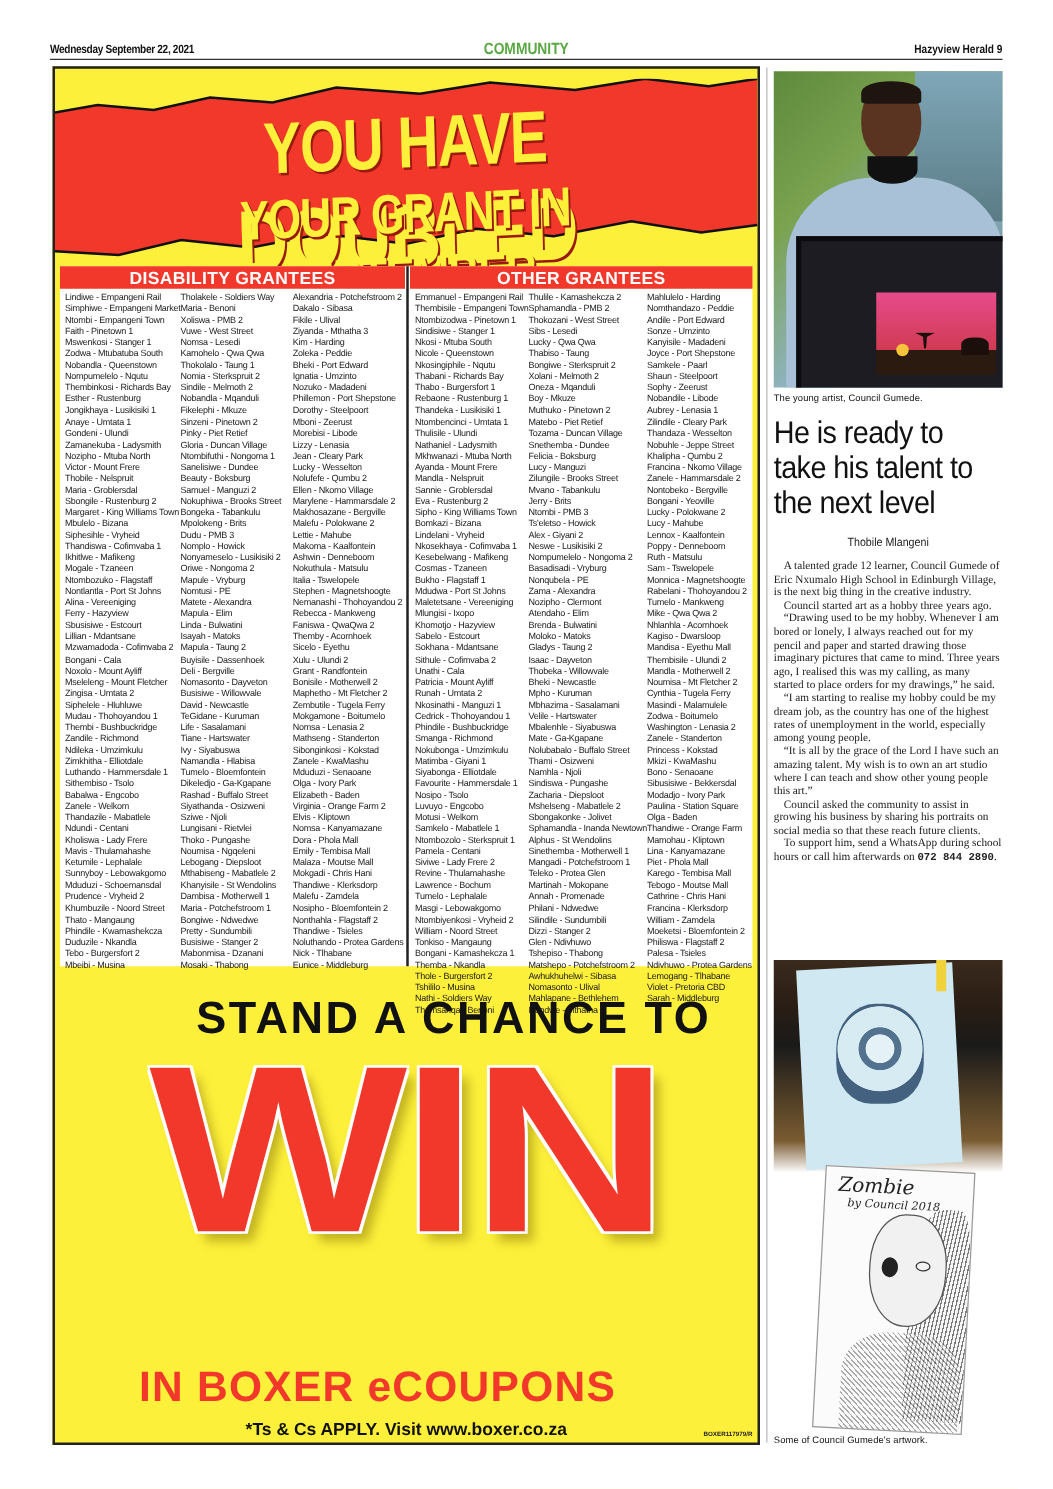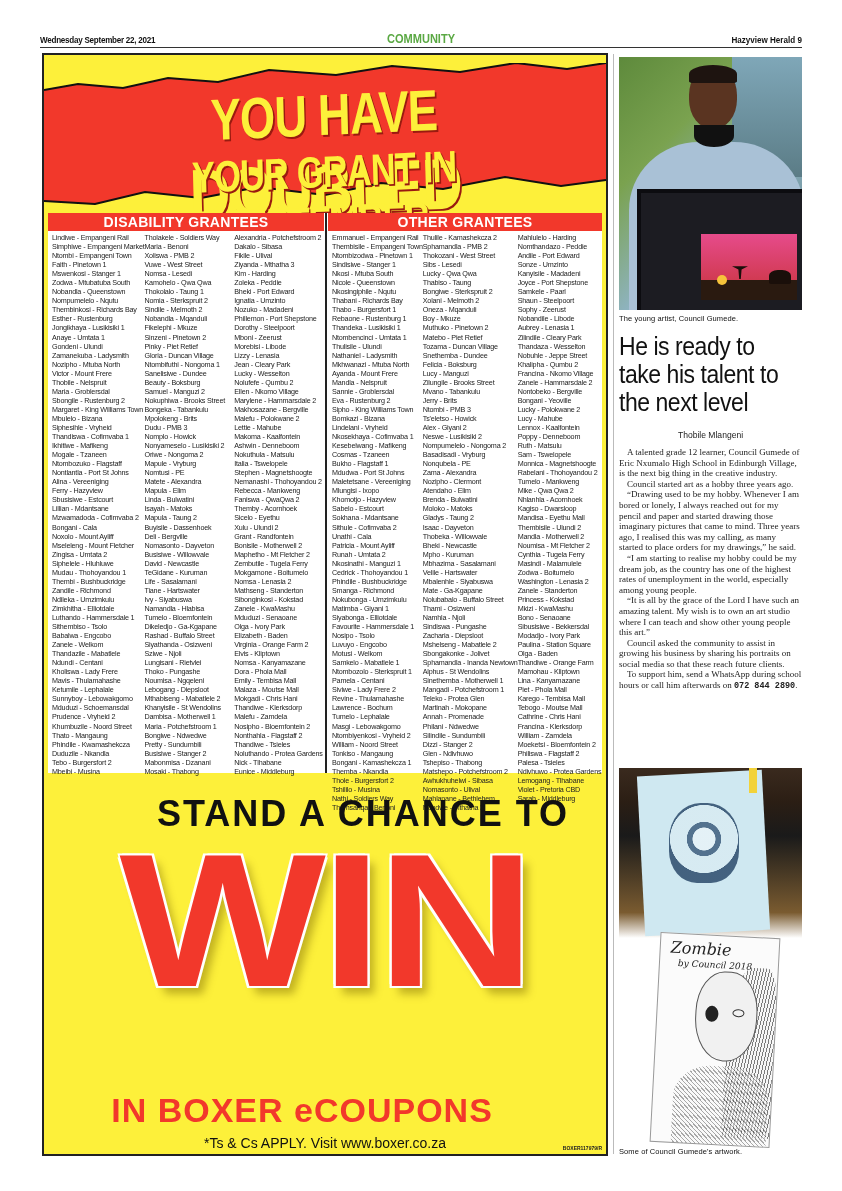--- a/index.html
+++ b/index.html
@@ -30,21 +30,21 @@
   .list-title { height: 18px; background: #f2382b; color: #fff; text-align: center; font-weight: bold; font-size: 14px; line-height: 18px; letter-spacing: 0.3px; }
   .list-cols { display: flex; padding: 2px 0 0 4px; }
   .list-col { flex: 1; }
   .list-col div { font-size: 7.2px; line-height: 9.05px; white-space: nowrap; color: #222; letter-spacing: -0.2px; }
 
   .stand { position: absolute; left: 0; width: 638px; top: 738px; text-align: center; font-size: 36px; font-weight: bold; color: #111; letter-spacing: 2px; }
   .win { position: absolute; left: 0; width: 562px; top: 770px; text-align: center; font-size: 190px; line-height: 190px; font-weight: bold; color: #f2382b; letter-spacing: -4px; transform: scaleX(1.15);
      text-shadow: -2px -2px 0 #fff, 2px -2px 0 #fff, -2px 2px 0 #fff, 2px 2px 0 #fff, 6px 8px 8px rgba(120,100,0,0.45); }
   .value { position: absolute; left: 0; width: 562px; top: 952px; text-align: center; font-size: 33px; line-height: 40px; font-weight: bold; color: #111; letter-spacing: 1px; }
   .coupons { position: absolute; left: 0; width: 516px; top: 1036px; text-align: center; font-size: 34px; font-weight: bold; color: #f2382b; letter-spacing: 1px; }
-  .tcs { position: absolute; left: 0; width: 562px; top: 1080px; text-align: center; font-size: 14px; font-weight: normal; color: #111; }
+  .tcs { position: absolute; left: 0; width: 562px; top: 1080px; text-align: center; font-size: 14px; font-weight: bold; color: #111; }
   .adcode { position: absolute; right: 4px; bottom: 3px; font-size: 5px; color: #222; font-weight: bold; }
 
   
   .col-rule { position: absolute; left: 613px; top: 54px; width: 1px; height: 1100px; background: #bbb; }
   .photo { position: absolute; left: 619px; top: 57px; width: 183px; height: 253px; overflow: hidden;
      background: linear-gradient(135deg, #5e8a3c 0%, #7aa24f 30%, #8eb3c0 60%, #4f6e77 100%); }
   .photo .sky { position: absolute; right: 0; top: 0; width: 70px; height: 120px; background: linear-gradient(#7fa7b8, #5b7c86); }
   .photo .head { position: absolute; left: 70px; top: 10px; width: 48px; height: 62px; border-radius: 45% 45% 48% 48%; background: #5a3421; }
   .photo .hair { position: absolute; left: 70px; top: 8px; width: 48px; height: 18px; border-radius: 50% 50% 10% 10%; background: #1e1410; }
   .photo .mask { position: absolute; left: 75px; top: 68px; width: 40px; height: 22px; border-radius: 0 0 50% 50%; background: #111; }

